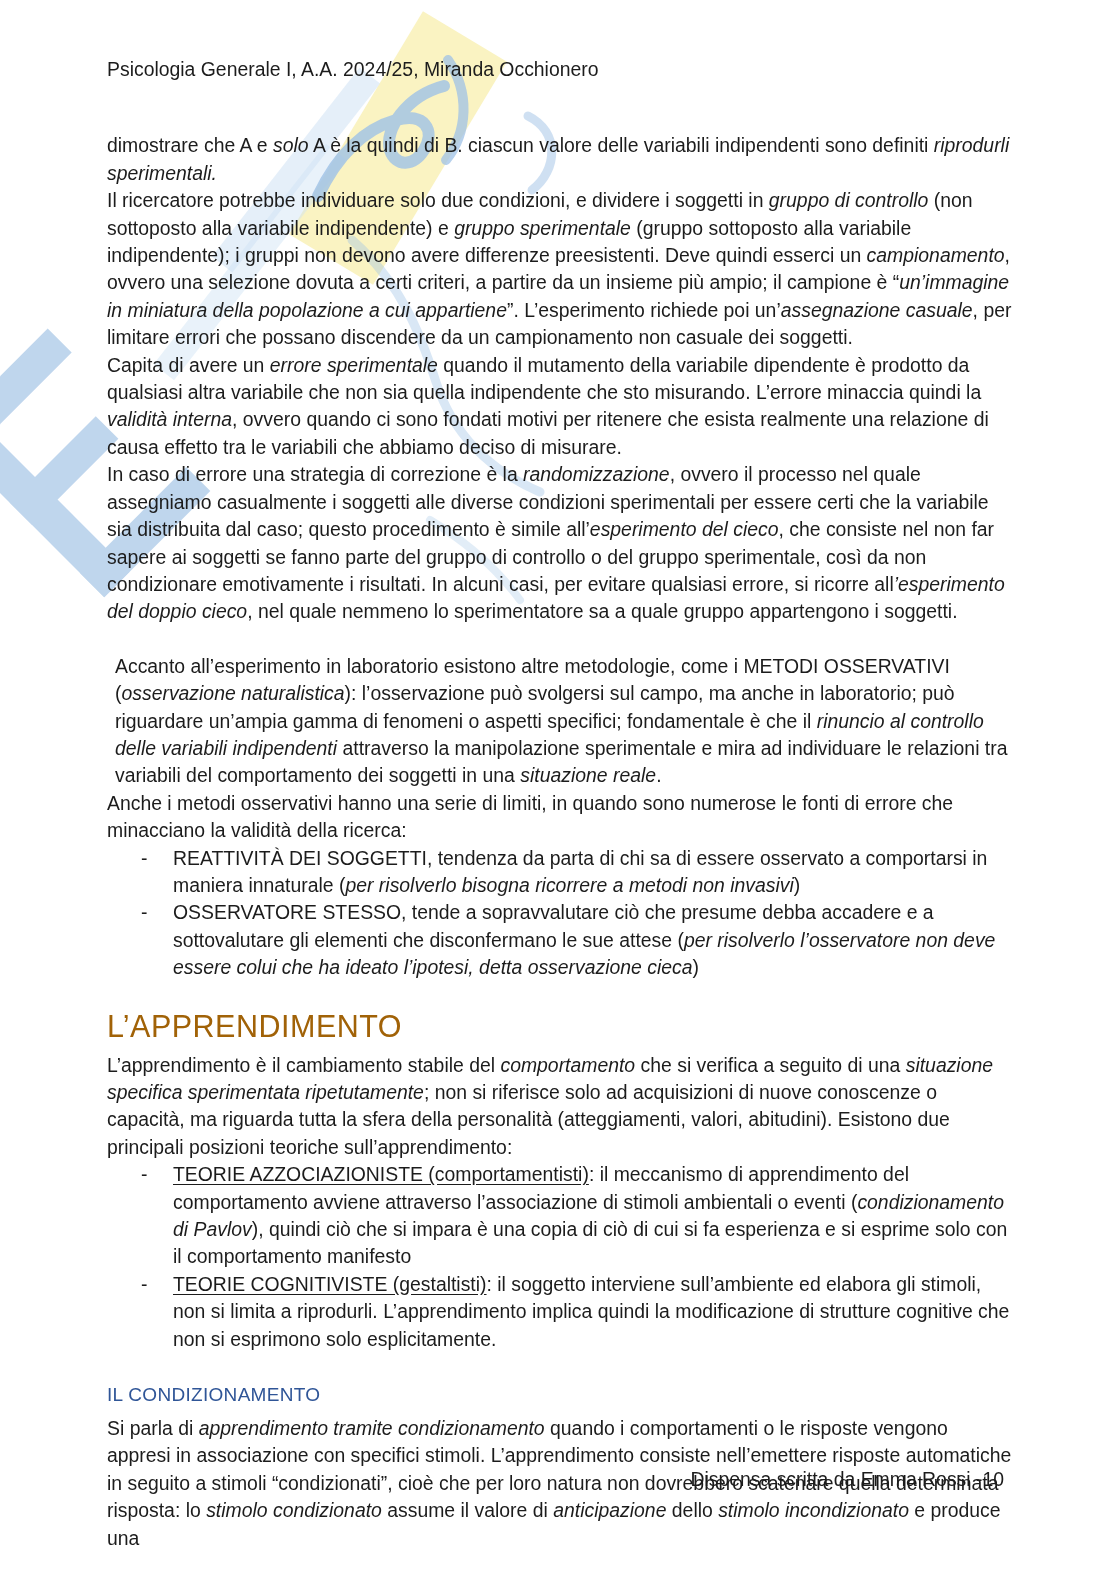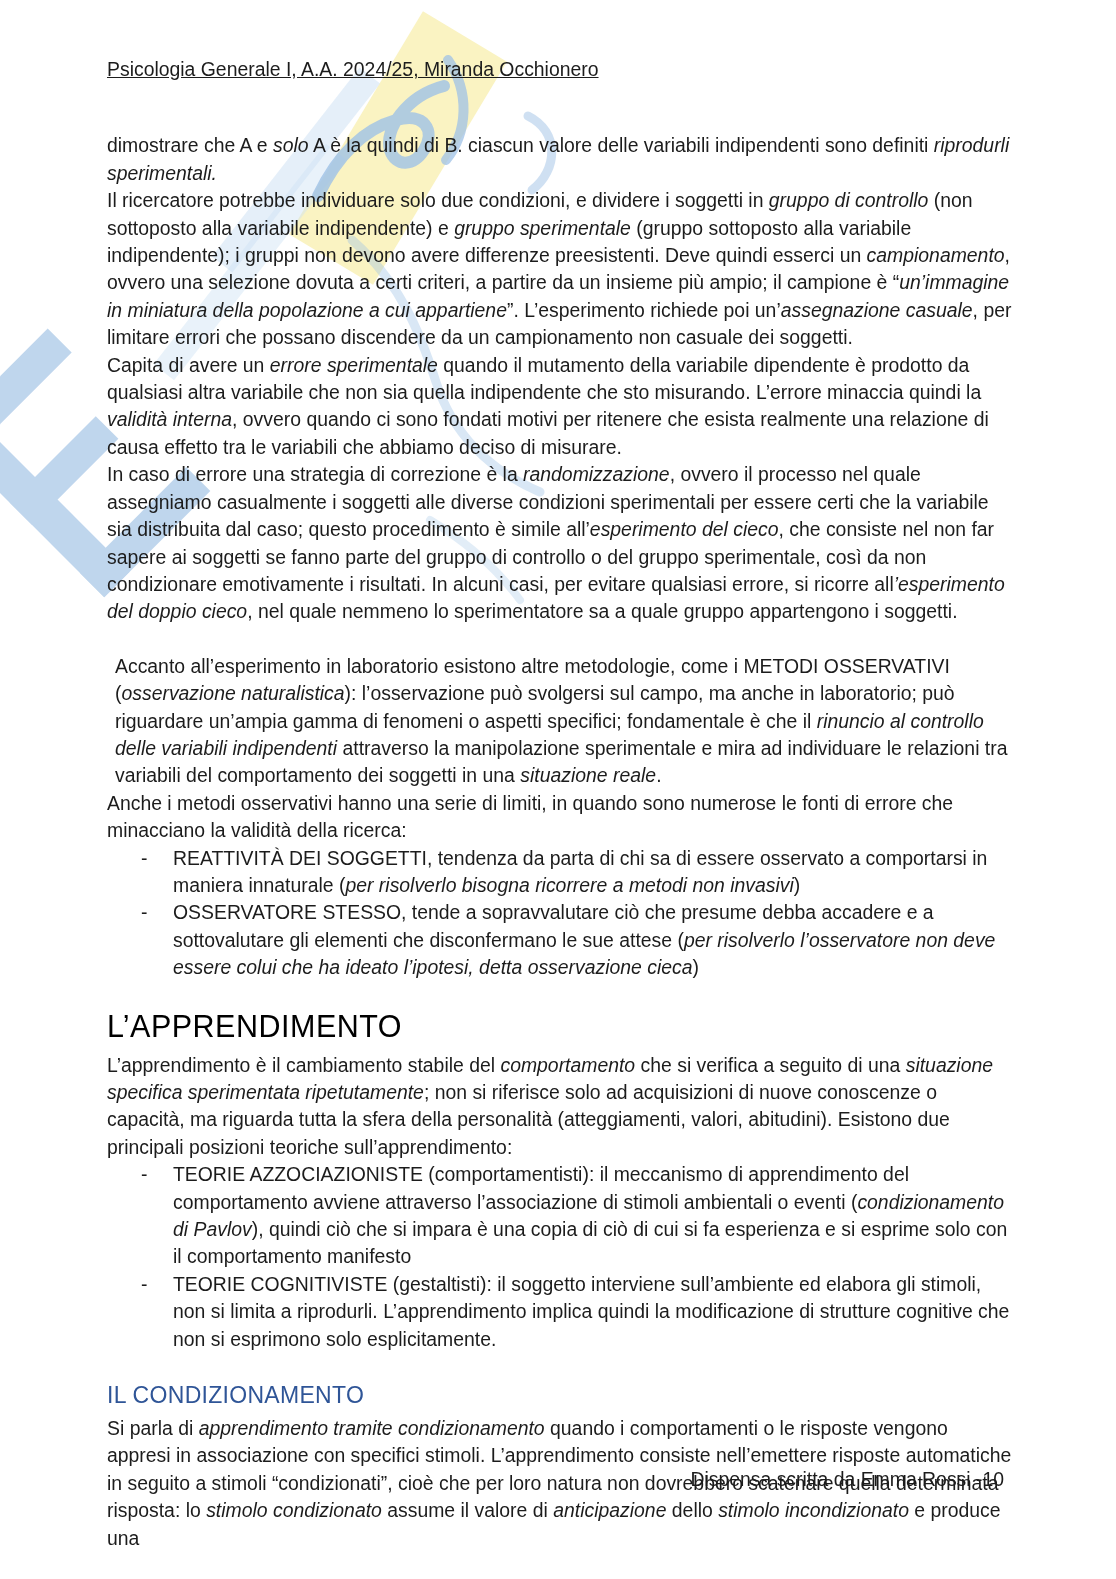--- a/index.html
+++ b/index.html
@@ -4,32 +4,32 @@
 <style>
   html,body{margin:0;padding:0;}
   body{
     width:1116px;height:1579px;position:relative;overflow:hidden;
     background:#ffffff;color:#1c1c1c;
     font-family:"Liberation Sans",sans-serif;
   }
   .watermark{position:absolute;left:0;top:0;z-index:0;pointer-events:none;}
   .content{position:relative;z-index:1;padding:56px 104px 0 107px;
     font-size:19.4px;line-height:27.4px;}
-  .header{margin-bottom:49px;text-decoration:underline;}
+  .header{margin-bottom:49px;}
   p{margin:0;}
   .gap-top{margin-top:27px;margin-left:8px;}
   .b{font-weight:400;}
   .i{font-style:italic;}
-  .u{text-underline-offset:3px;}
+  .u{text-decoration:underline;text-underline-offset:3px;}
   .bullets .item{display:flex;align-items:flex-start;}
   .dash{width:32px;padding-left:34px;flex:none;}
   .item-text{flex:1;}
-  h1.section{font-size:30.5px;line-height:37px;color:#000000;font-weight:400;
+  h1.section{font-size:30.5px;line-height:37px;color:#a16207;font-weight:400;
     margin:26px 0 7px;letter-spacing:.5px;}
-  h2.section{font-size:23px;line-height:30px;color:#2F5597;font-weight:400;
+  h2.section{font-size:19px;line-height:30px;color:#2F5597;font-weight:400;
     margin:27px 0 5px;letter-spacing:.3px;}
   .footer{position:absolute;right:112px;top:1468px;z-index:1;font-size:19.4px;}
 </style>
 </head>
 <body>
 
 <svg class="watermark" width="660" height="820" viewBox="0 0 660 820" aria-hidden="true">
   <g>
     <rect x="-49" y="-130" width="98" height="260" fill="#FAF3C2" transform="translate(398,148) rotate(31)"></rect>
   </g>

